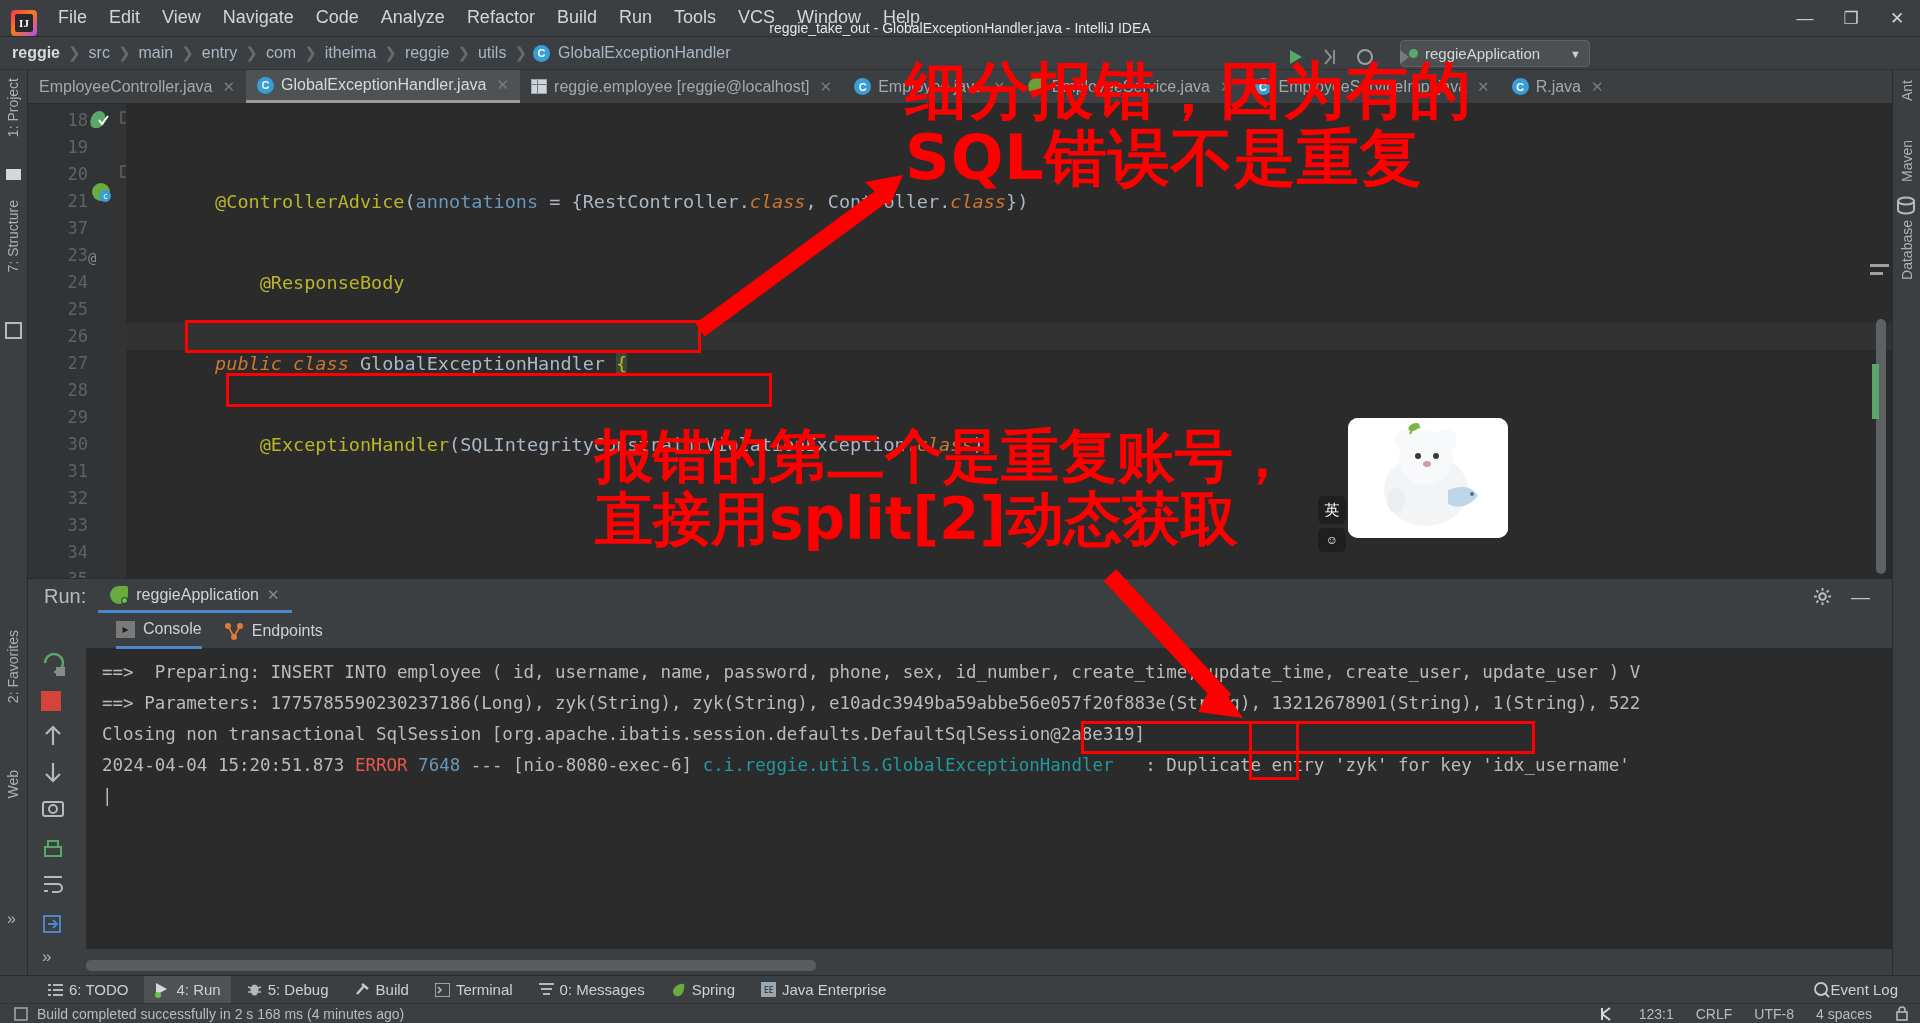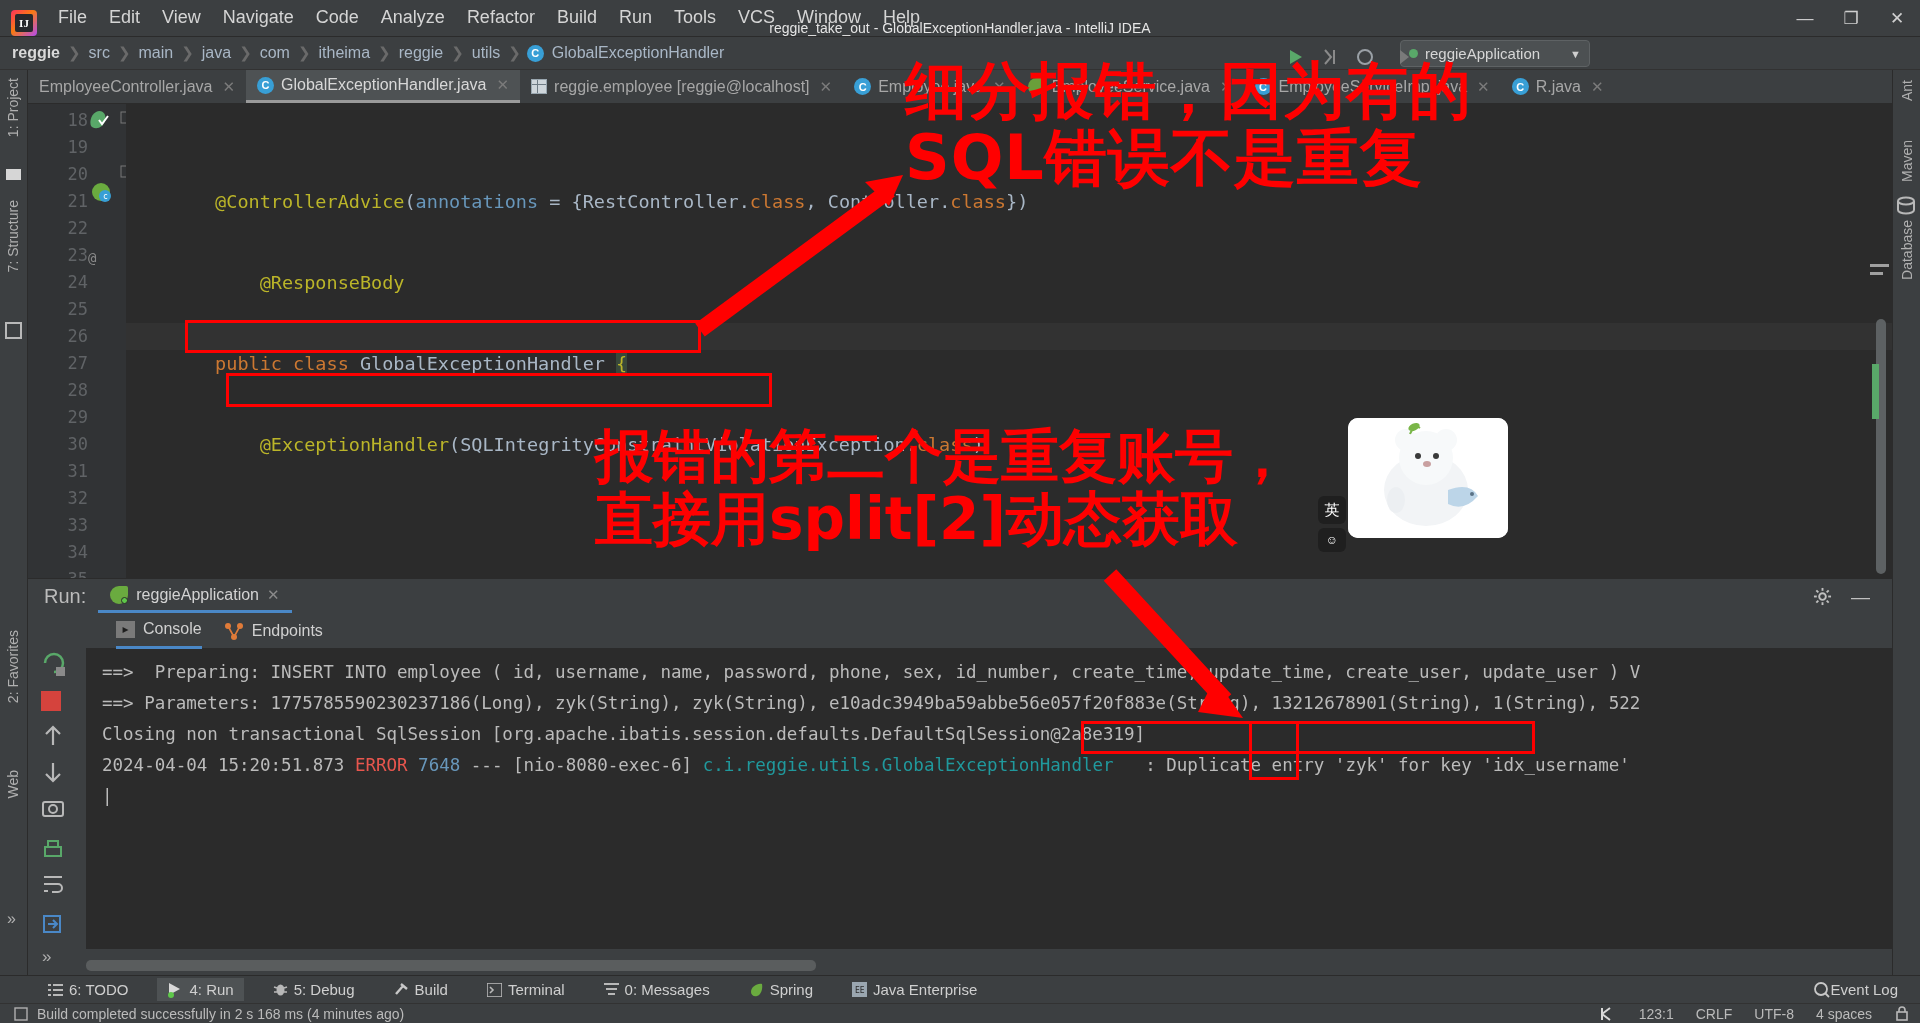--- a/index.html
+++ b/index.html
@@ -103,21 +103,21 @@
     position:absolute; left:0; top:0; width:98px; height:474px; background:#313335;
   }
   .code {
     position:absolute; left:98px; top:0; right:0; height:474px;
     font-family:"DejaVu Sans Mono", monospace; font-size:18.5px; line-height:27px;
     white-space:pre; padding-top:3px;
   }
   .crow { position:relative; height:27px; }
   .crow.hl { background:#323232; }
   
-  .kw   { color:#cc7832; }
+  .kw   { color:#cc7832;font-style:italic; }
   .ann  { color:#bbb529; }
   .cls  { color:#a9b7c6; }
   .num  { color:#6897bb; }
   .pln  { color:#a9b7c6; }
 
   
   .runpanel {
     position:absolute; left:28px; top:578px; width:1864px; height:397px; background:#3c3f41;
     border-top:1px solid #2b2b2b;
   }
@@ -153,21 +153,21 @@
   .c-num  { color:#6897bb; }
   .c-cls  { color:#20999d; }
   .hscroll {
     position:absolute; left:58px; bottom:4px; height:11px; width:730px;
     background:#5a5d5e; border-radius:5px;
   }
 
   
   .toolwin-bar {
     position:absolute; left:0; top:975px; width:1920px; height:28px;
-    background:#3c3f41; display:flex; align-items:center; padding-left:38px; gap:19px;
+    background:#3c3f41; display:flex; padding-left:38px; gap:6px;
     border-top:1px solid #2b2b2b;
   }
   .tw { display:flex; align-items:center; gap:6px; padding:3px 10px; font-size:15px; color:#cfcfcf; }
   .tw.active { background:#4e5254; }
   .evtlog { position:absolute; right:22px; top:981px; display:flex; align-items:center; 
             font-size:15px; color:#cfcfcf; }
   .statusbar {
     position:absolute; left:0; top:1003px; width:1920px; height:20px;
     background:#3c3f41; display:flex; align-items:center; font-size:14px; color:#bbb;
     padding-left:14px; gap:8px; border-top:1px solid #323232;
@@ -219,21 +219,21 @@
     </div>
   </div>
 
   <div class="crumbs">
     <span class="crumb first">reggie</span>
     <span class="sep">❯</span>
     <span class="crumb">src</span>
     <span class="sep">❯</span>
     <span class="crumb">main</span>
     <span class="sep">❯</span>
-    <span class="crumb">java</span>
+    <span class="crumb">entry</span>
     <span class="sep">❯</span>
     <span class="crumb">com</span>
     <span class="sep">❯</span>
     <span class="crumb">itheima</span>
     <span class="sep">❯</span>
     <span class="crumb">reggie</span>
     <span class="sep">❯</span>
     <span class="crumb">utils</span>
     <span class="sep">❯</span>
     <span class="cbadge">C</span>
@@ -356,21 +356,21 @@
       
       
       
     </div>
 
     <div style="position:absolute;left:0;top:3px;width:60px;font-family:'DejaVu Sans Mono',monospace;font-size:17px;line-height:27px;color:#606366;text-align:right;">
       <div>18</div>
       <div>19</div>
       <div>20</div>
       <div>21</div>
-      <div>22</div>
+      <div>37</div>
       <div>23</div>
       <div>24</div>
       <div>25</div>
       <div>26</div>
       <div>27</div>
       <div>28</div>
       <div>29</div>
       <div>30</div>
       <div>31</div>
       <div>32</div>

